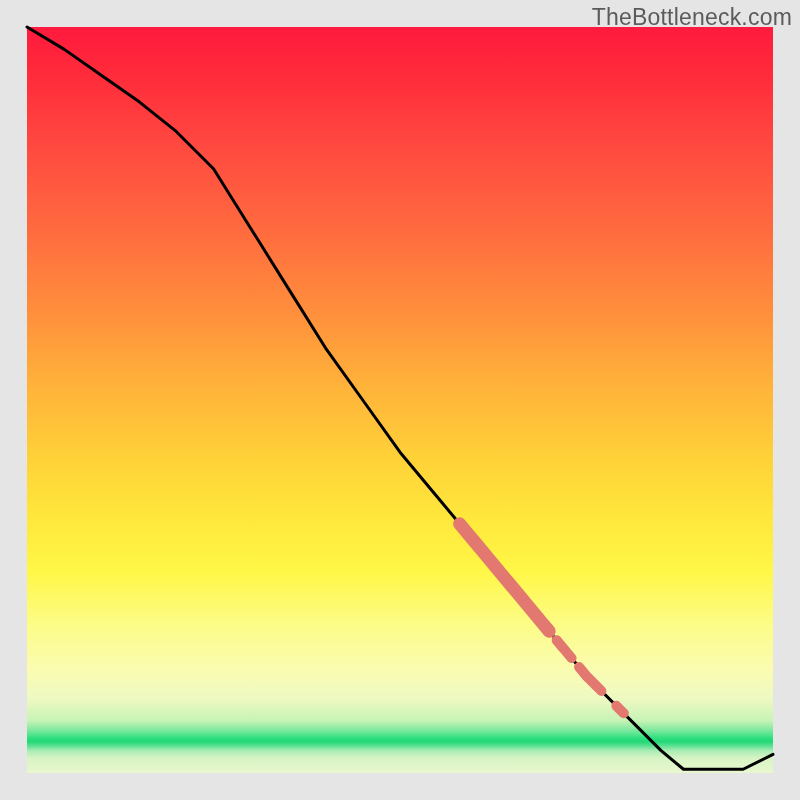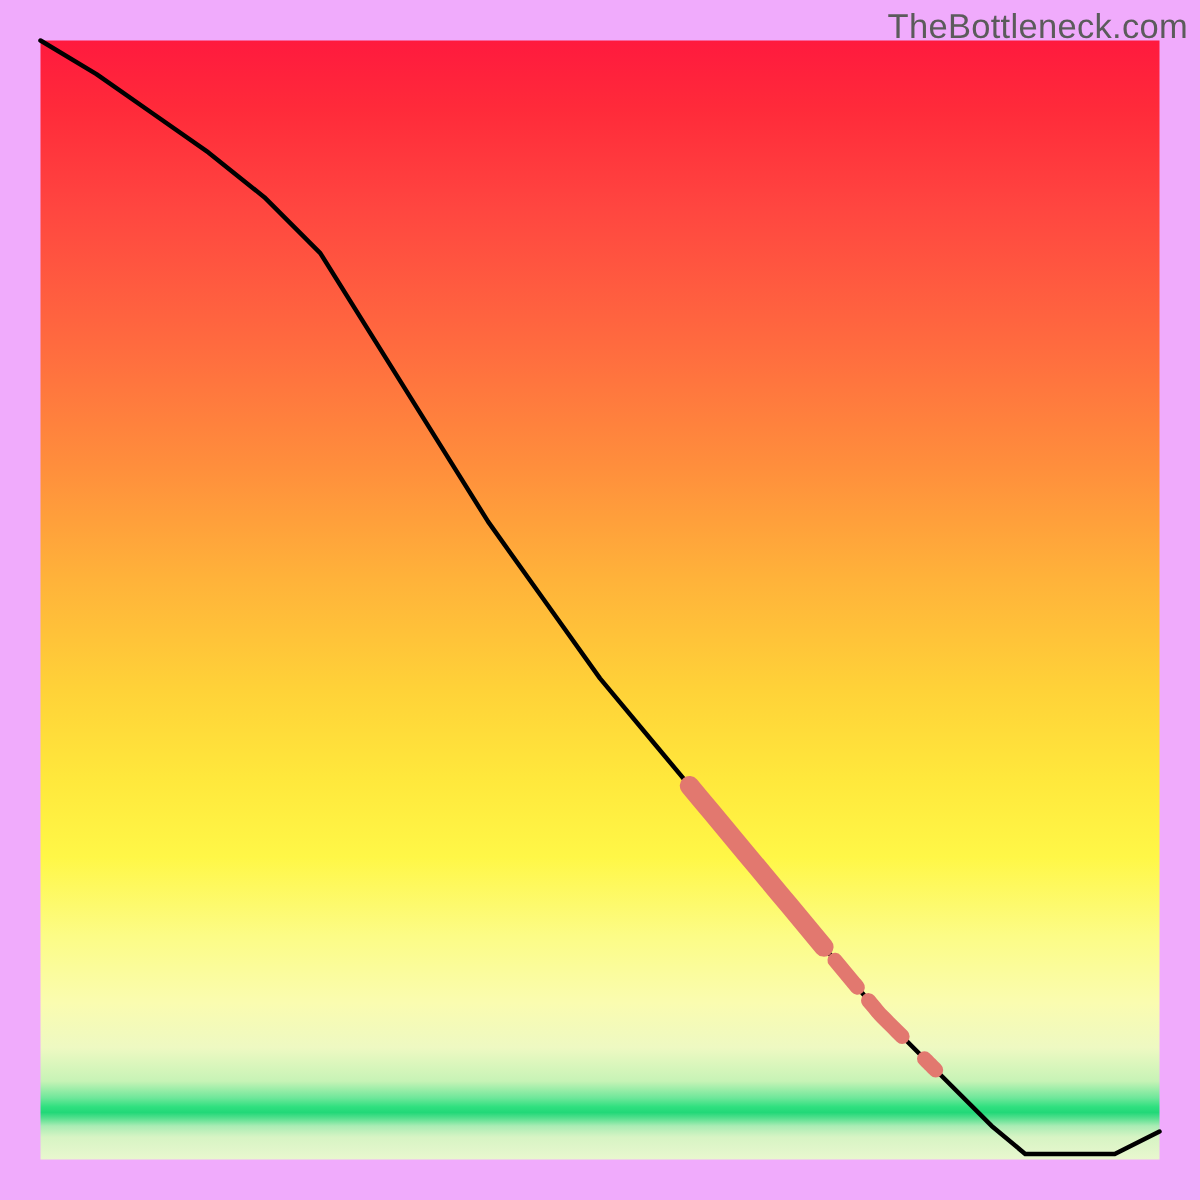--- a/index.html
+++ b/index.html
@@ -8,21 +8,21 @@
     width: 800px;
     height: 800px;
     overflow: hidden;
     background: #000;
     font-family: Arial, Helvetica, sans-serif;
   }
   .stage {
     position: relative;
     width: 800px;
     height: 800px;
-    background: #f0abfc;
+    background: #e5e5e5;
   }
   .plot-area {
     position: absolute;
     left: 27px;
     top: 27px;
     width: 746px;
     height: 746px;
     
     background: linear-gradient(
       to bottom,

